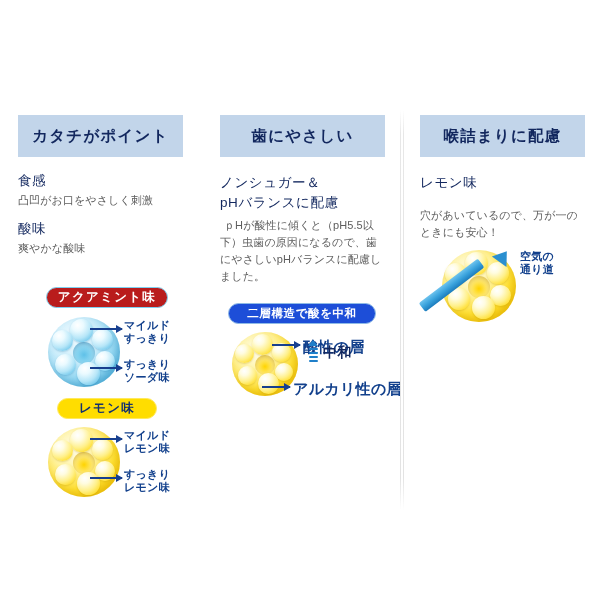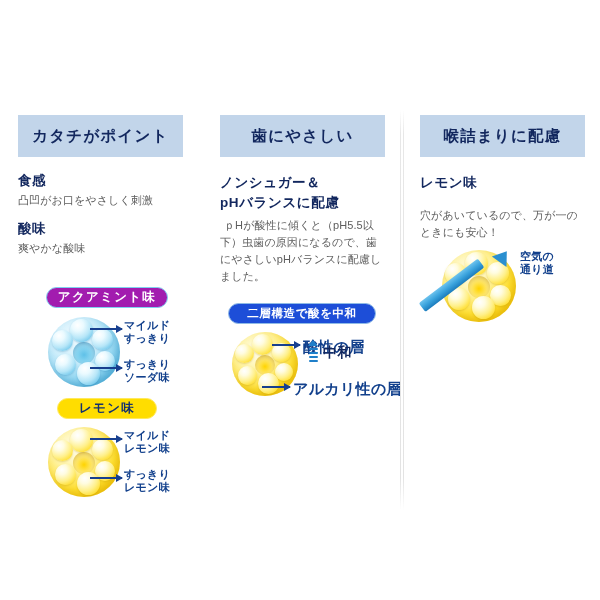--- a/index.html
+++ b/index.html
@@ -31,36 +31,36 @@
   }
   .col:nth-child(2) .band{left:20px;}
   .col:nth-child(3) .band{left:20px;}
   .band-text{
     color:#12275e;font-weight:bold;font-size:15.5px;letter-spacing:1.2px;
     white-space:nowrap;
   }
 
   
   .sub-h{
-    position:absolute;color:#12275e;font-weight:bold;font-size:13.5px;letter-spacing:.6px;
+    position:absolute;color:#12275e;font-weight:normal;font-size:13.5px;letter-spacing:.6px;
     white-space:nowrap;
   }
   .body-t{
     position:absolute;color:#5d5d5d;font-size:11px;line-height:1.55;letter-spacing:.1px;
   }
   .body-t.indent{text-indent:4px;}
 
   
   .pill{
     position:absolute;height:21px;border-radius:11px;
     display:flex;align-items:center;justify-content:center;
     font-weight:bold;font-size:12.5px;letter-spacing:1.3px;white-space:nowrap;
     box-sizing:border-box;
   }
-  .pill.aqua{background:#a21caf;color:#fff;border:1.5px solid #7fd0f0;}
+  .pill.aqua{background:#b91c1c;color:#fff;border:1.5px solid #7fd0f0;}
   .pill.lemon{background:#ffdd00;color:#123070;border:1.5px solid #ffe95c;}
   .pill.layer{background:#1d4ed8;color:#fff;border:1.5px solid #8fbbe6;font-size:11.5px;letter-spacing:.6px;}
 
   
   .callout{
     position:absolute;color:#12408c;font-weight:bold;font-size:11px;line-height:1.22;
     letter-spacing:.3px;white-space:nowrap;
   }
   .callout.small{font-size:15px;}
   .arrow{position:absolute;height:2px;background:#173f8f;}

